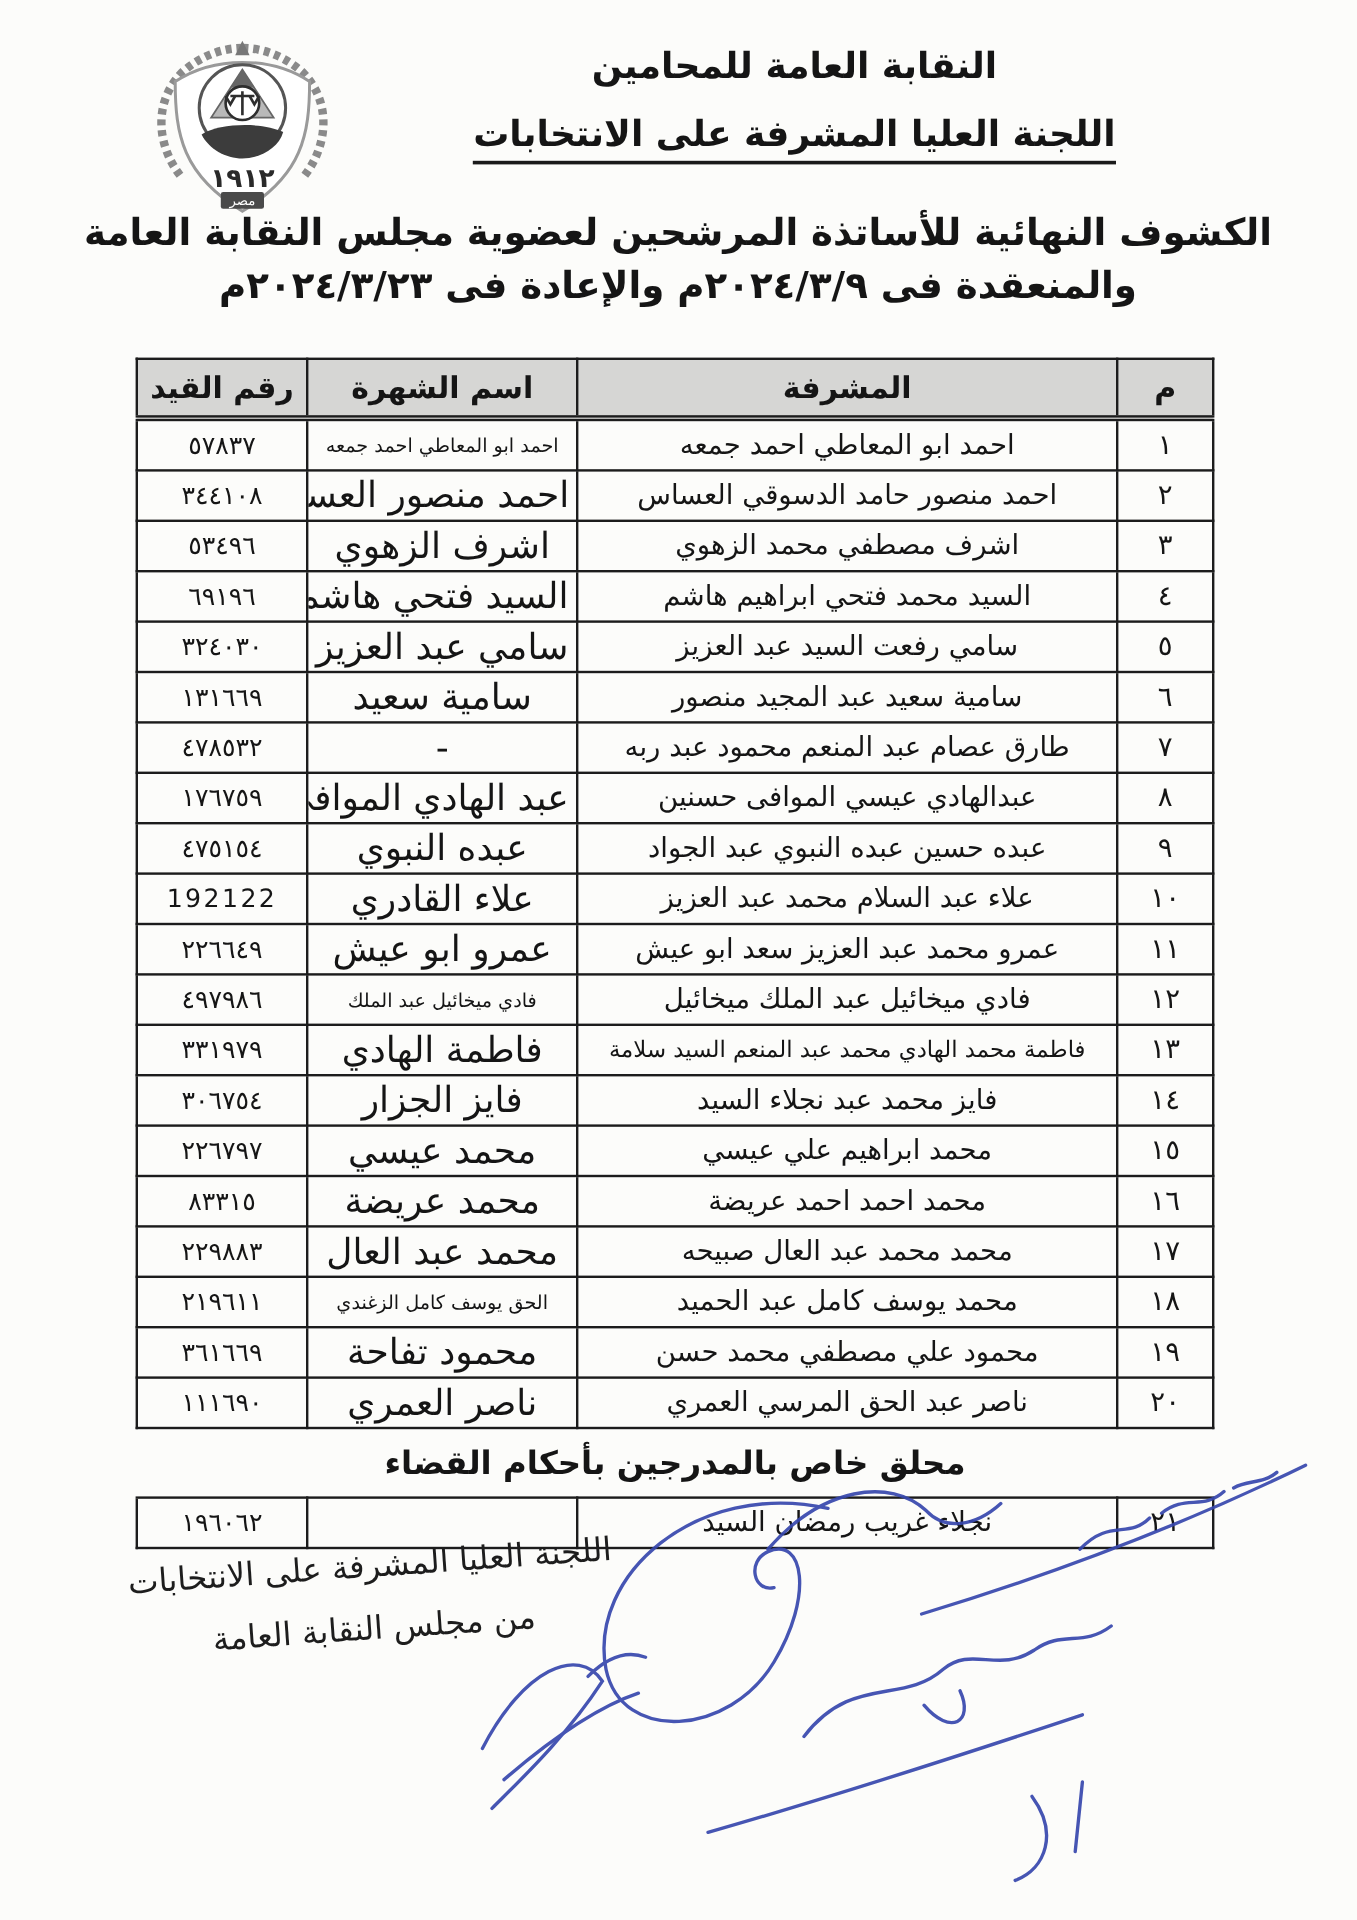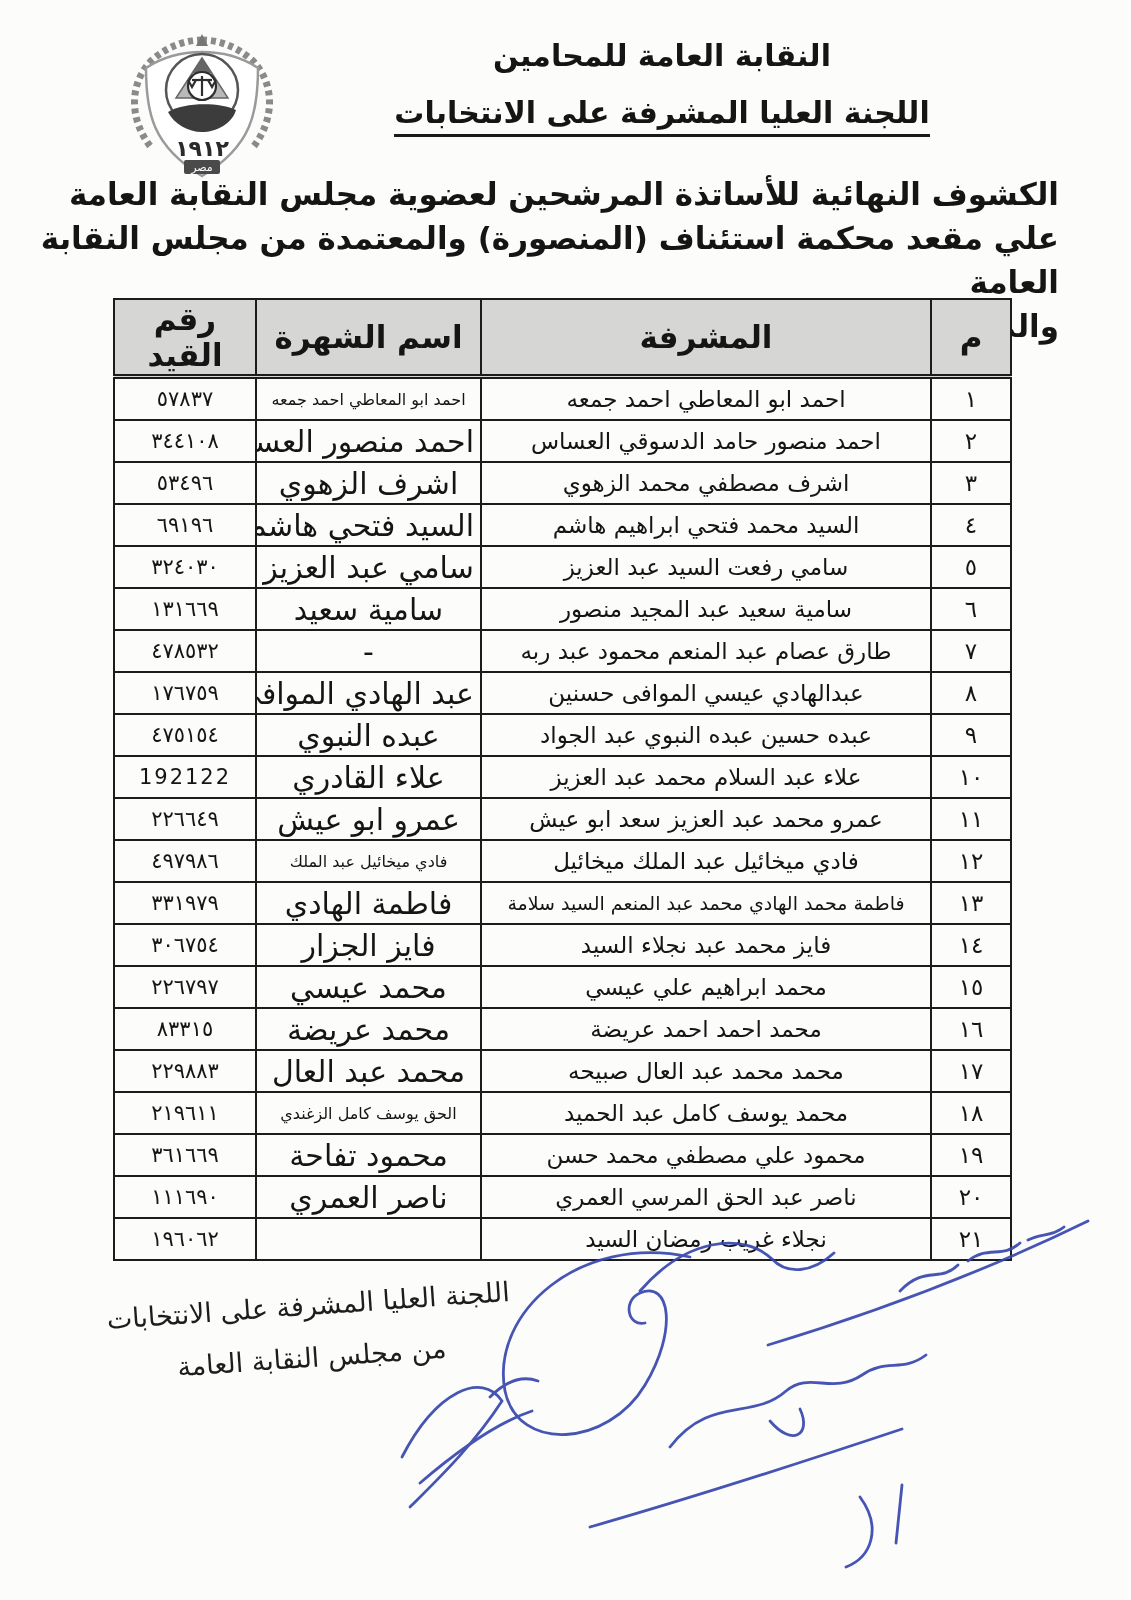--- a/index.html
+++ b/index.html
@@ -29,22 +29,22 @@
     font-size:30px; font-weight:bold;
     display:inline-block;
     border-bottom:3px solid #1a1a1a;
     padding-bottom:4px;
   }
   .emblem{
     position:absolute; top:28px; left:112px;
   }
   
   .doc-title{
-    position:absolute; top:172px; left:39px; width:1020px;
-    text-align:right;
+    position:absolute; top:172px; left:55px; width:1020px;
+    text-align:center;
     font-size:31px; font-weight:bold;
     line-height:44px;
   }
   
   table.roster{
     position:absolute; top:298px; left:113px;
     width:897px;
     border-collapse:collapse;
     table-layout:fixed;
     direction:rtl;
@@ -52,21 +52,21 @@
   }
   table.roster col.c-index{width:80px;}
   table.roster col.c-name{width:450px;}
   table.roster col.c-known{width:225px;}
   table.roster col.c-reg{width:142px;}
   table.roster th{
     background:#d6d6d4;
     border:2px solid #1c1c1c;
     border-bottom:5px double #1c1c1c;
     height:44px;
-    font-size:31px; font-weight:bold;
+    font-size:25px; font-weight:bold;
     text-align:center;
   }
   table.roster td{
     border:2px solid #1c1c1c;
     height:38px;
     padding:1px 6px;
     text-align:center;
     overflow:hidden;
     white-space:nowrap;
   }
@@ -131,21 +131,20 @@
     <text x="90" y="143" text-anchor="middle" font-size="11" fill="#ffffff" font-family="DejaVu Sans, sans-serif">مصر</text>
   </svg>
 
   <div class="hdr-block">
     <div class="org-title">النقابة العامة للمحامين</div>
     <div><span class="committee-title">اللجنة العليا المشرفة على الانتخابات</span></div>
   </div>
 
   <div class="doc-title">
     <div>الكشوف النهائية للأساتذة المرشحين لعضوية مجلس النقابة العامة</div>
-    <div>علي مقعد محكمة استئناف (المنصورة) والمعتمدة من مجلس النقابة العامة</div>
     <div>والمنعقدة فى ٢٠٢٤/٣/٩م والإعادة فى ٢٠٢٤/٣/٢٣م</div>
   </div>
 
   <table class="roster">
     <colgroup>
       <col class="c-index">
         <col class="c-name">
         <col class="c-known">
         <col class="c-reg">
     </colgroup>
@@ -271,20 +270,23 @@
           <td class="cell-name">محمود علي مصطفي محمد حسن</td>
           <td class="cell-known">محمود تفاحة</td>
           <td class="cell-reg">٣٦١٦٦٩</td>
         </tr>
         <tr>
           <td class="cell-index">٢٠</td>
           <td class="cell-name">ناصر عبد الحق المرسي العمري</td>
           <td class="cell-known">ناصر العمري</td>
           <td class="cell-reg">١١١٦٩٠</td>
         </tr>
+        <tr class="appendix-row">
+          <td colspan="4">محلق خاص بالمدرجين بأحكام القضاء</td>
+        </tr>
         <tr>
           <td class="cell-index">٢١</td>
           <td class="cell-name">نجلاء غريب رمضان السيد</td>
           <td class="cell-known"></td>
           <td class="cell-reg">١٩٦٠٦٢</td>
         </tr>
       </tbody>
   </table>
 
   <div class="footer-block">

